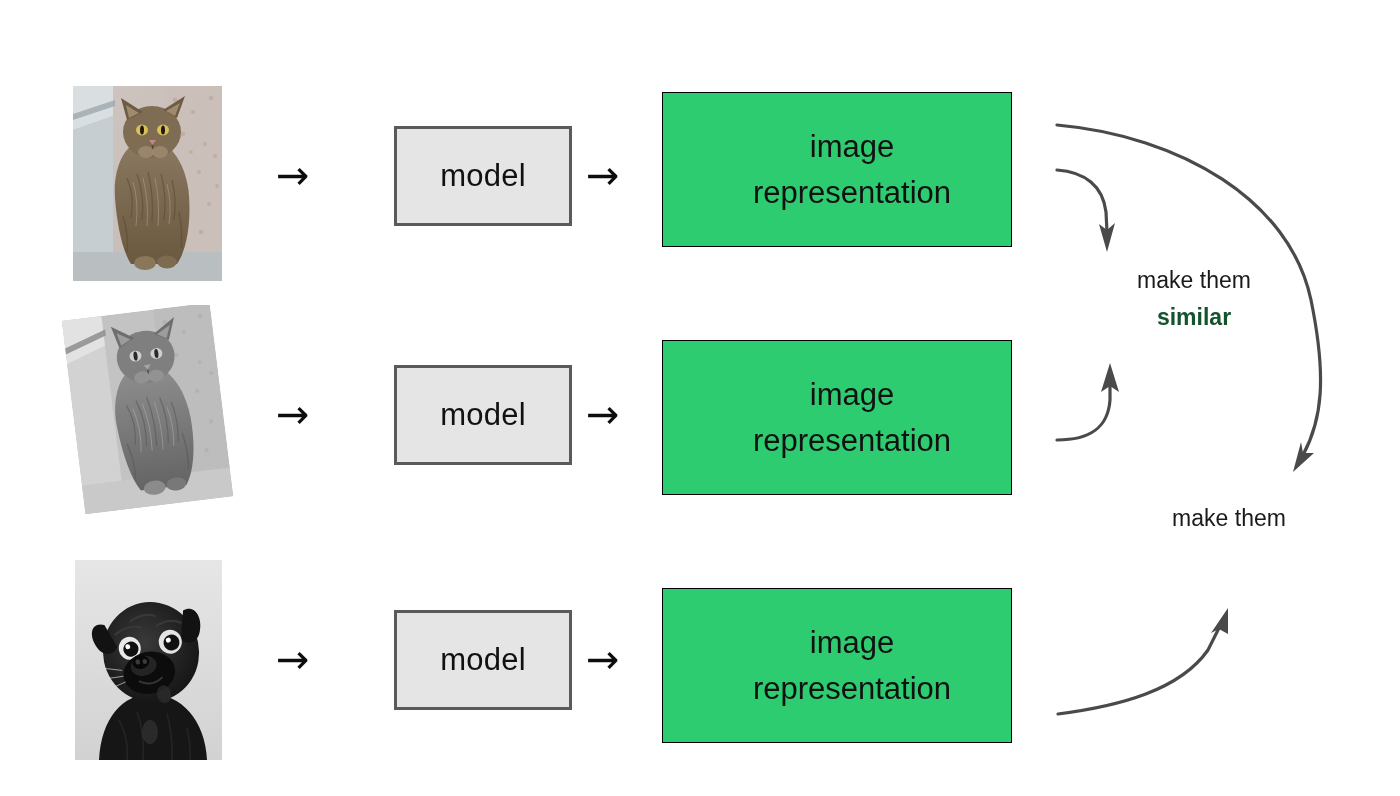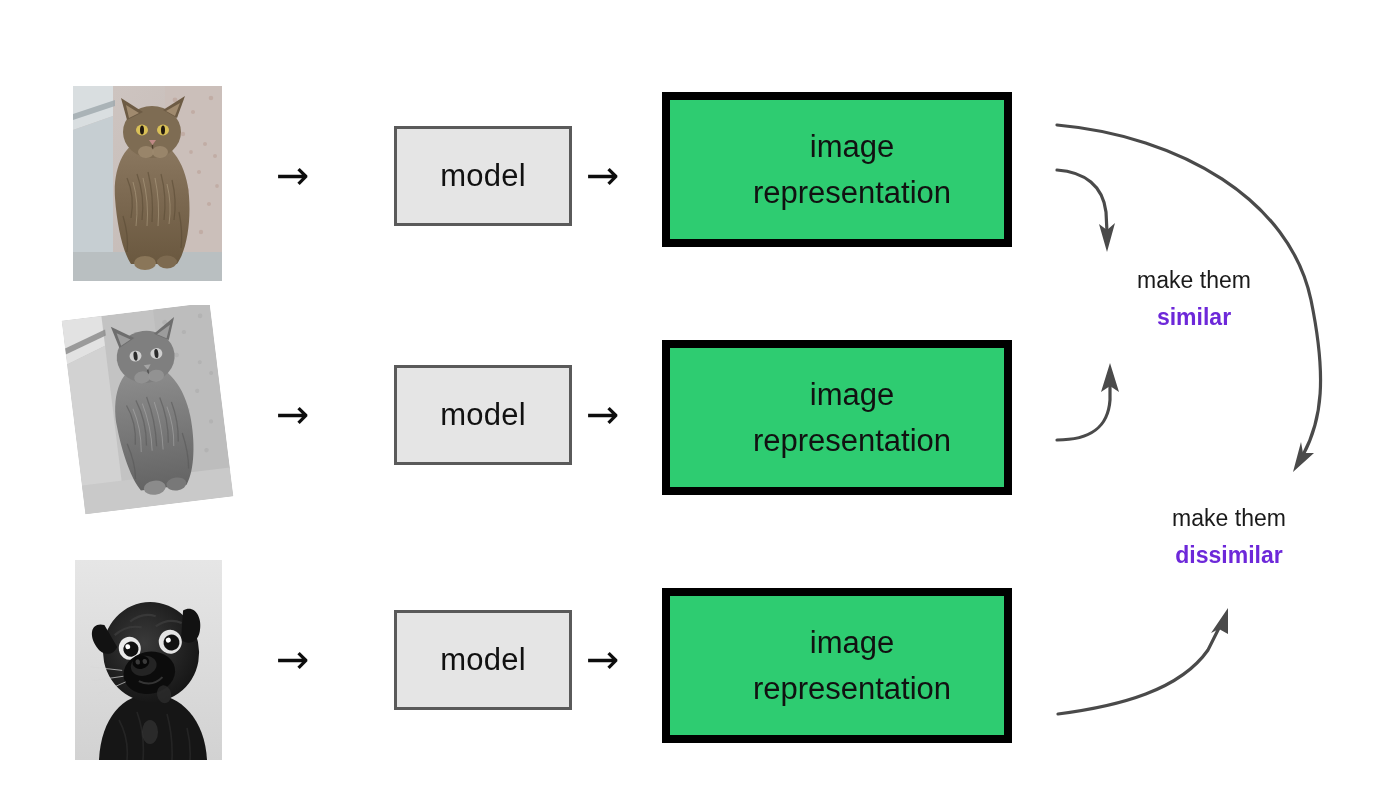--- a/index.html
+++ b/index.html
@@ -49,21 +49,21 @@
     font-size: 31px;
     color: #111111;
     letter-spacing: .2px;
     margin-left: 24px;
   }
 
   
   .repr-box {
     position: absolute;
     background: #2ECC71;
-    border: 8px solid #000000;
+    border: 1px solid #000000;
     box-sizing: border-box;
     display: flex;
     flex-direction: column;
     align-items: center;
     justify-content: center;
     font-size: 31px;
     color: #111111;
     line-height: 1.48;
     text-align: center;
     padding-left: 30px;
@@ -74,21 +74,21 @@
   .caption {
     position: absolute;
     text-align: center;
     font-size: 23px;
     color: #1a1a1a;
     line-height: 1.6;
     white-space: nowrap;
   }
   .caption .accent {
     font-weight: bold;
-    color: #6d28d9;
+    color: #14532d;
   }
 
   
   #curves {
     position: absolute;
     left: 0;
     top: 0;
     width: 1400px;
     height: 796px;
     pointer-events: none;
@@ -365,16 +365,15 @@
     </g>
   </svg>
 
   <div class="caption" style="left:1083px; top:262px; width:222px;">
     <div>make them</div>
     <div class="accent">similar</div>
   </div>
 
   <div class="caption" style="left:1118px; top:500px; width:222px;">
     <div>make them</div>
-    <div class="accent">dissimilar</div>
   </div>
 
 </div>
 
 </body></html>

